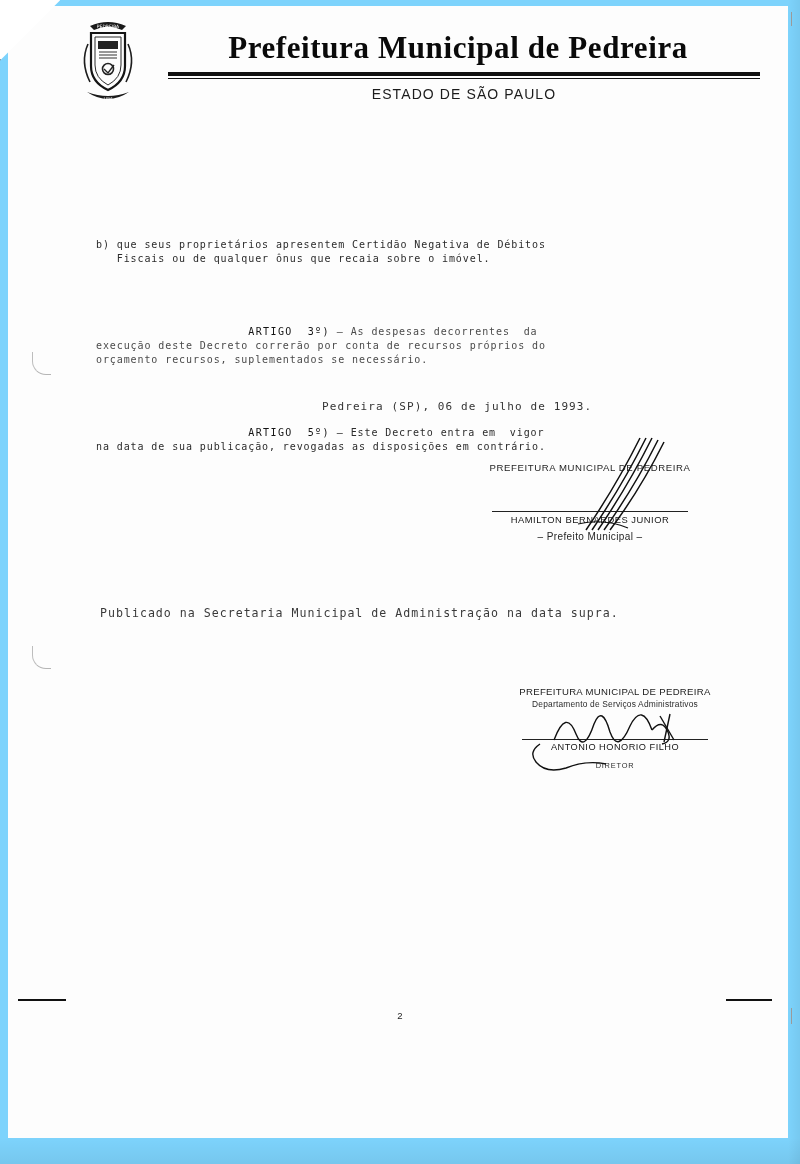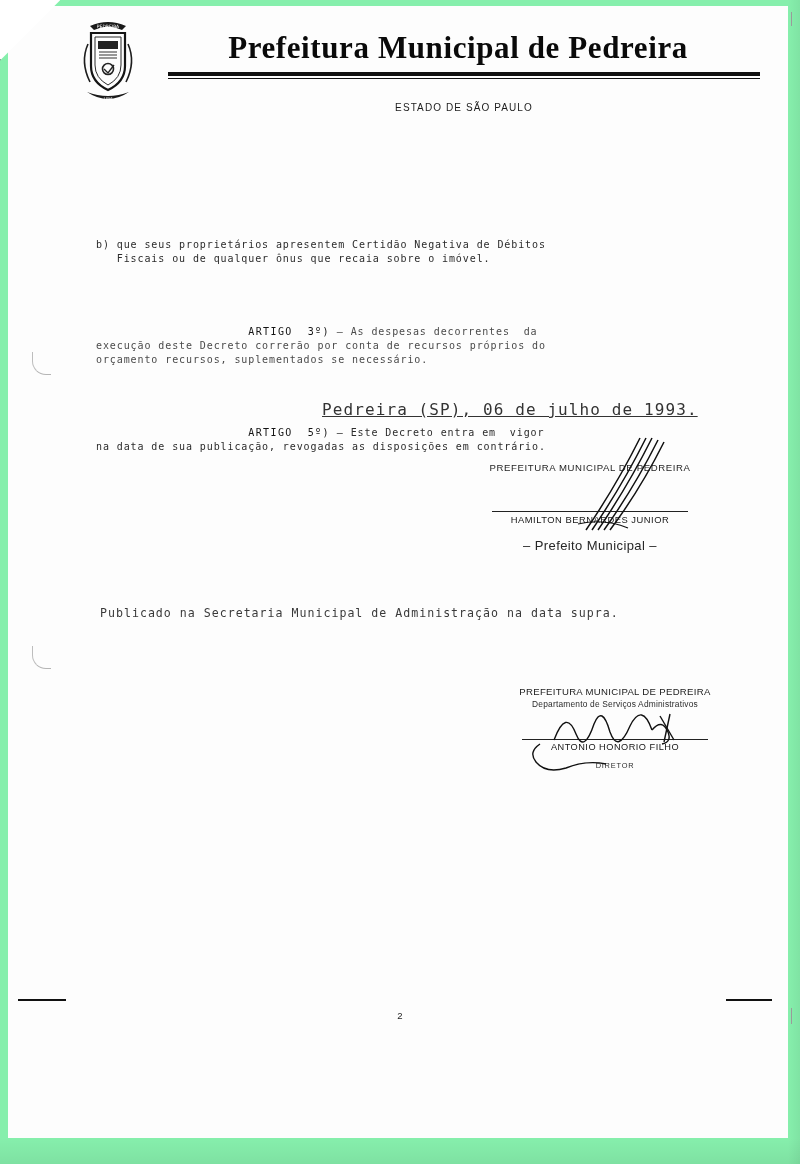--- a/index.html
+++ b/index.html
@@ -13,21 +13,21 @@
     position: relative;
     font-family: "Liberation Sans", sans-serif;
     overflow: hidden;
   }
 
   
   .scan {
     position: absolute;
     left: 0; top: 0;
     width: 800px; height: 1164px;
-    background: #86efac;
+    background: #7dd3fc;
   }
   .sheet {
     position: absolute;
     left: 8px; top: 6px;
     width: 780px; height: 1132px;
     background: #fdfdfd;
   }
   
   .edge-right {
     position: absolute;
@@ -95,24 +95,23 @@
     position: absolute;
     left: 108px; top: 64px;
     width: 592px; height: 1px;
     background: #111;
   }
   .subtitle {
     position: absolute;
     left: 108px; top: 72px;
     width: 592px;
     text-align: center;
-    font-size: 10px;
+    font-size: 14px;
     letter-spacing: 1.1px;
     color: #1c1c1c;
-    margin-top: 16px;
   }
 
   
   .body-text {
     position: absolute;
     left: 96px; top: 196px;
     width: 630px;
     font-family: "DejaVu Sans Mono", monospace;
     font-size: 10px;
     line-height: 14px;
@@ -121,25 +120,24 @@
     white-space: pre-wrap;
   }
   .para { margin: 0 0 17px 0; }
   .para.faded { color: #4a4a4a; }
   .artigo { font-weight: normal; color: #141414; letter-spacing: 1.4px; }
 
   .place-date {
     position: absolute;
     left: 322px; top: 400px;
     font-family: "DejaVu Sans Mono", monospace;
-    font-size: 16px;
+    font-size: 11px;
     letter-spacing: 1.1px;
     color: #333;
     white-space: nowrap;
-    text-decoration: underline;
   }
 
   
   .sig1 {
     position: absolute;
     left: 470px; top: 462px;
     width: 240px;
     text-align: center;
   }
   .sig1 .org {
@@ -153,24 +151,24 @@
     width: 196px; height: 1px;
     background: #222;
   }
   .sig1 .name {
     font-size: 9.4px;
     letter-spacing: 0.5px;
     color: #161616;
     white-space: nowrap;
   }
   .sig1 .role {
-    font-size: 13px;
+    font-size: 10px;
     letter-spacing: 0.4px;
     color: #262626;
-    margin-top: 13px;
+    margin-top: 6px;
     white-space: nowrap;
   }
   .scribble1 {
     position: absolute;
     left: 556px; top: 432px;
     width: 130px; height: 110px;
     pointer-events: none;
   }
 
   

